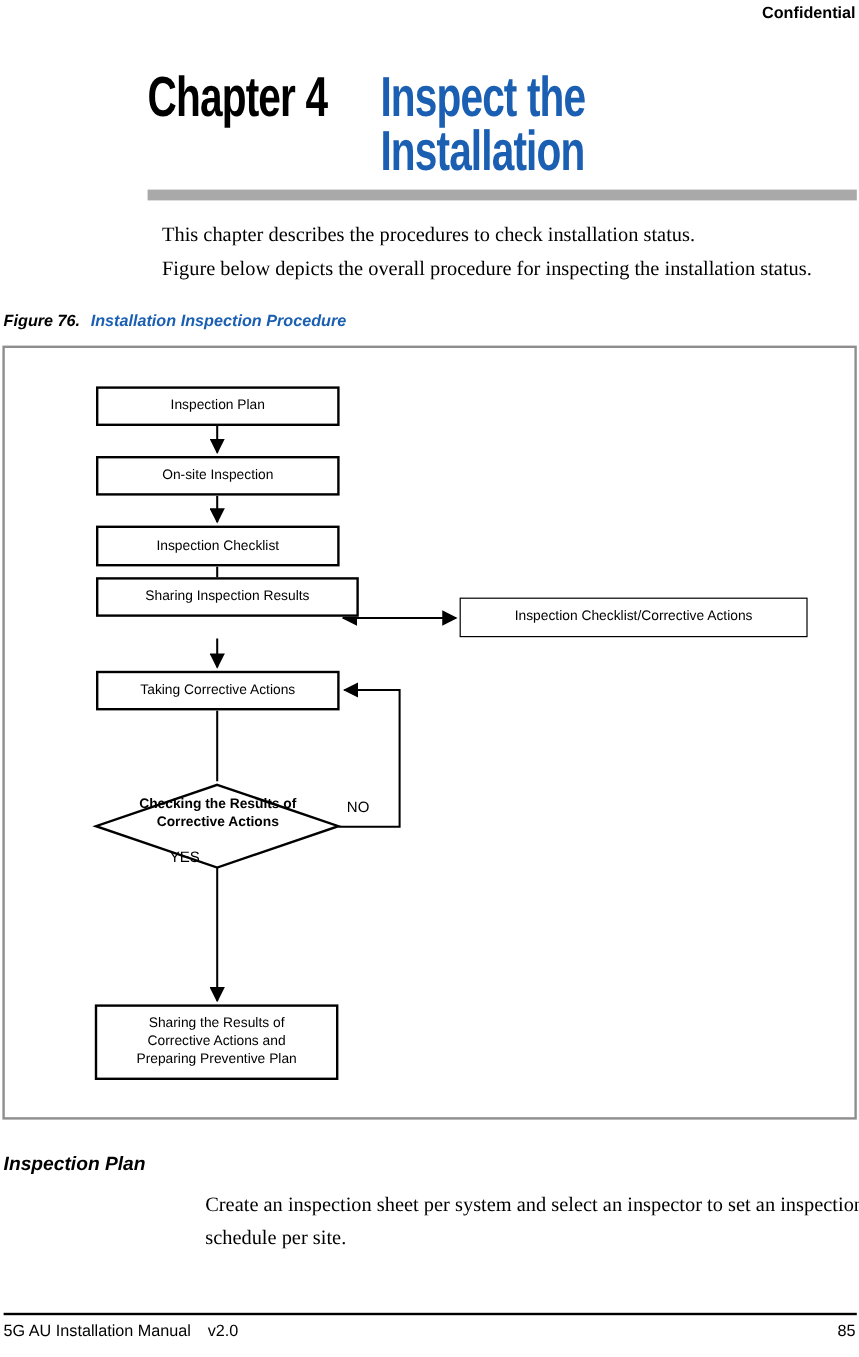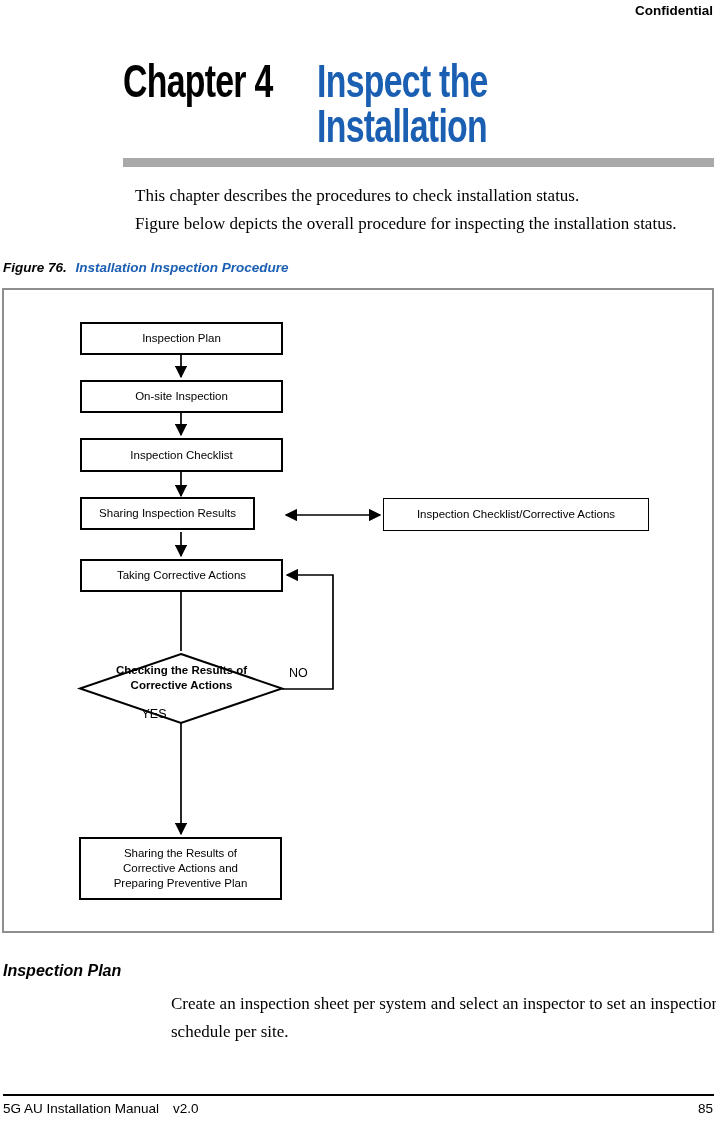--- a/index.html
+++ b/index.html
@@ -105,22 +105,22 @@
         <line x1="177" y1="433" x2="177" y2="544" marker-end="url(#arr)"></line>
         <line x1="282" y1="225" x2="376" y2="225" marker-start="url(#arr)" marker-end="url(#arr)"></line>
         <polyline points="278,399 329,399 329,285 283,285" marker-end="url(#arr)"></polyline>
         <polygon points="177,364 278,398.5 177,433 76,398.5" fill="#fff" stroke-width="2"></polygon>
       </g>
     </svg>
 
     <div class="fnode" style="left:76px; top:32px;  width:203px; height:33px;">Inspection Plan</div>
     <div class="fnode" style="left:76px; top:90px;  width:203px; height:33px;">On-site Inspection</div>
     <div class="fnode" style="left:76px; top:148px; width:203px; height:34px;">Inspection Checklist</div>
-    <div class="fnode" style="left:76px; top:207px; width:175px; height:33px;text-align:center;">Sharing Inspection Results</div>
-    <div class="fnode thin" style="left:379px; top:208px; width:266px; height:33px;">Inspection Checklist/Corrective Actions</div>
+    <div class="fnode" style="left:76px; top:191px; width:219px; height:33px;text-align:center;">Sharing Inspection Results</div>
+    <div class="fnode thin" style="left:379px; top:208px; width:290px; height:33px;">Inspection Checklist/Corrective Actions</div>
     <div class="fnode" style="left:76px; top:269px; width:203px; height:33px;">Taking Corrective Actions</div>
     <div class="decision-text">Checking the Results of
 Corrective Actions</div>
     <div class="fnode multiline" style="left:75px; top:547px; width:203px; height:63px;">Sharing the Results of
 Corrective Actions and
 Preparing Preventive Plan</div>
 
     <div class="branch-label no-label">NO</div>
     <div class="branch-label yes-label">YES</div>
   </div>

